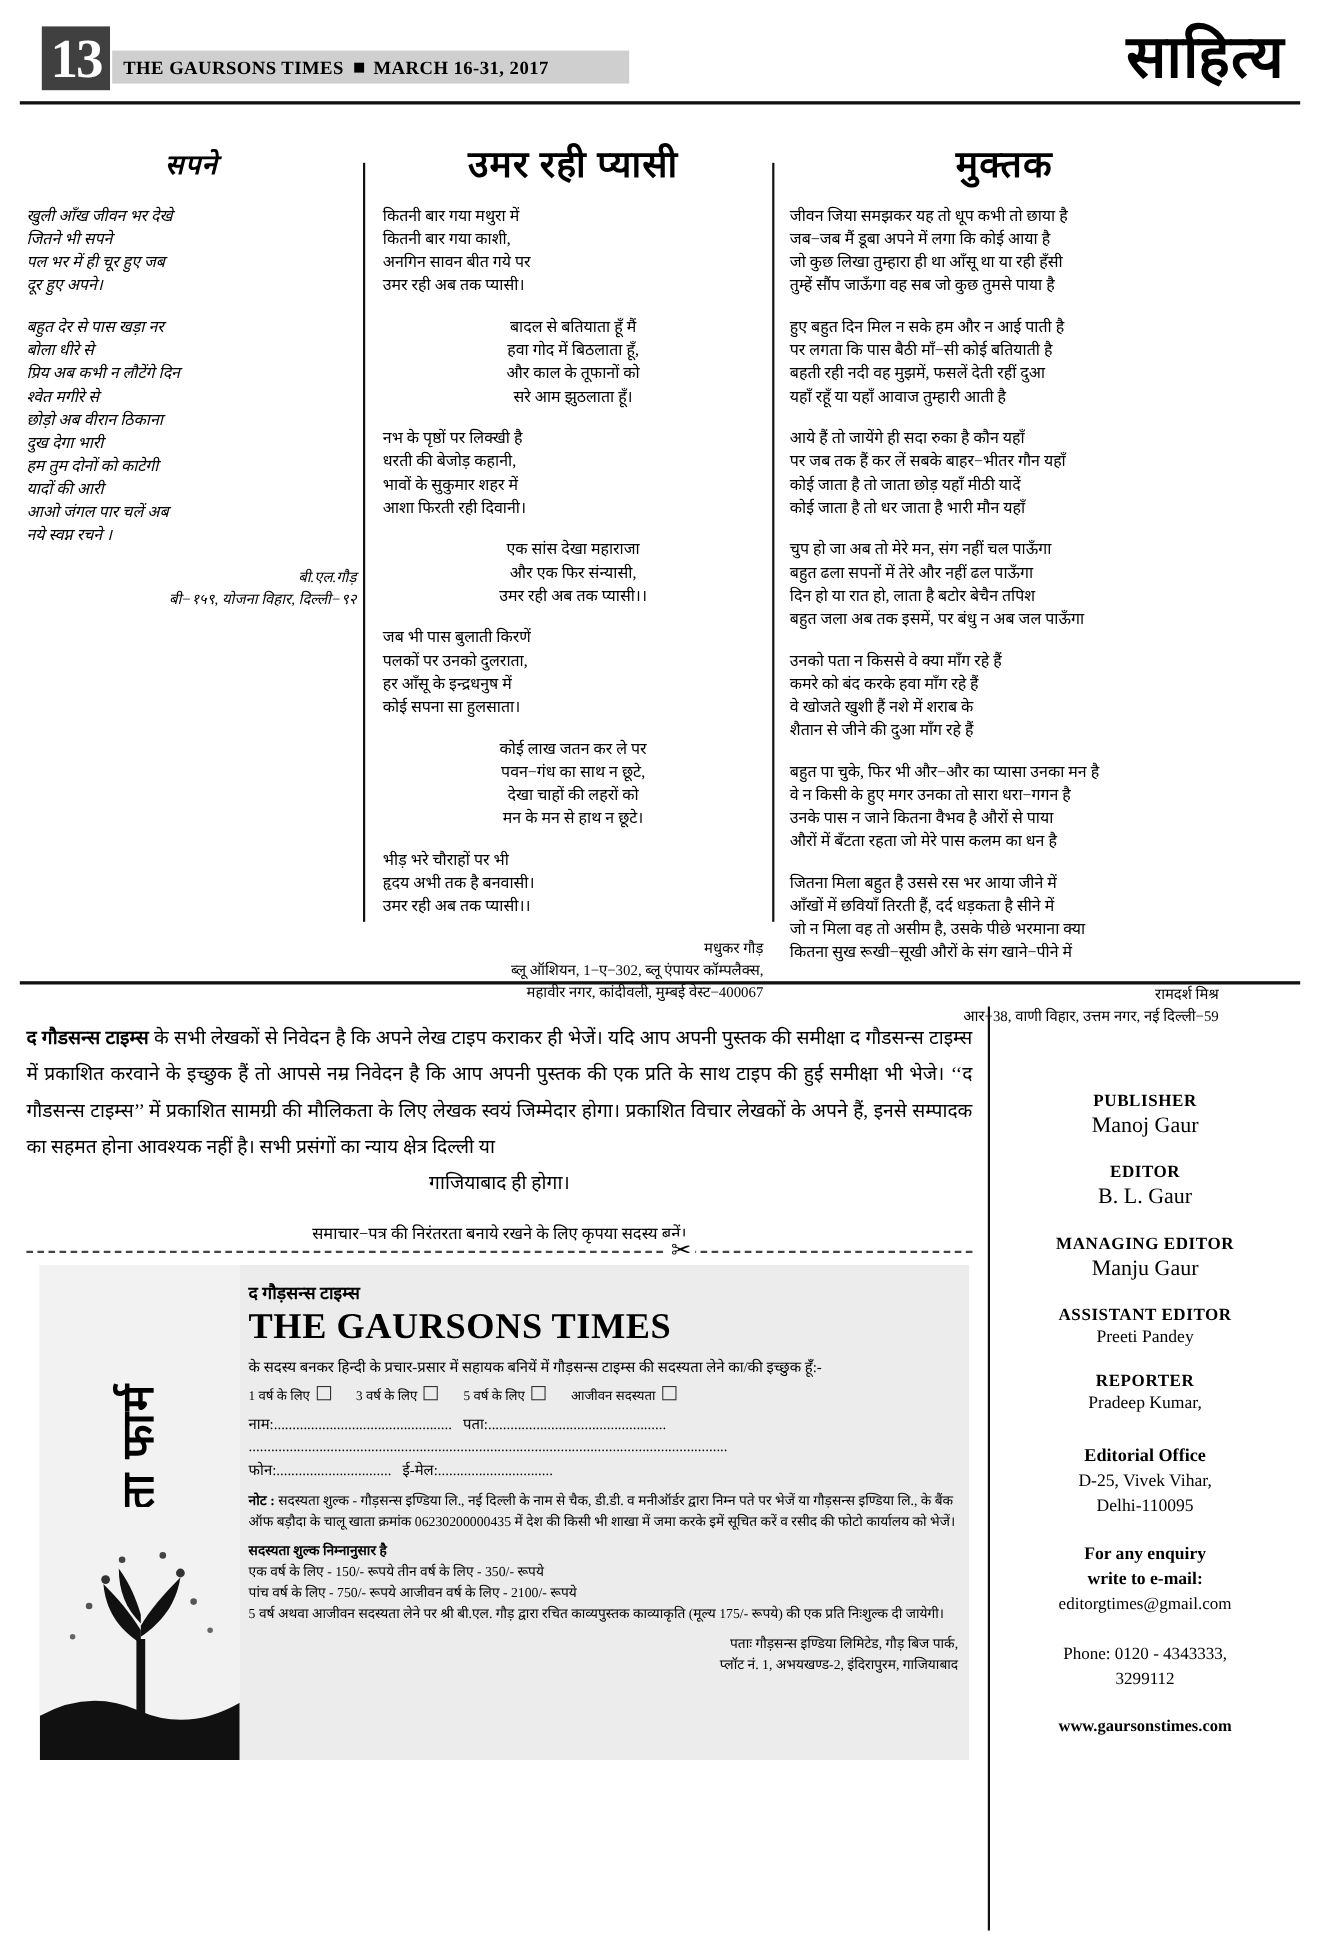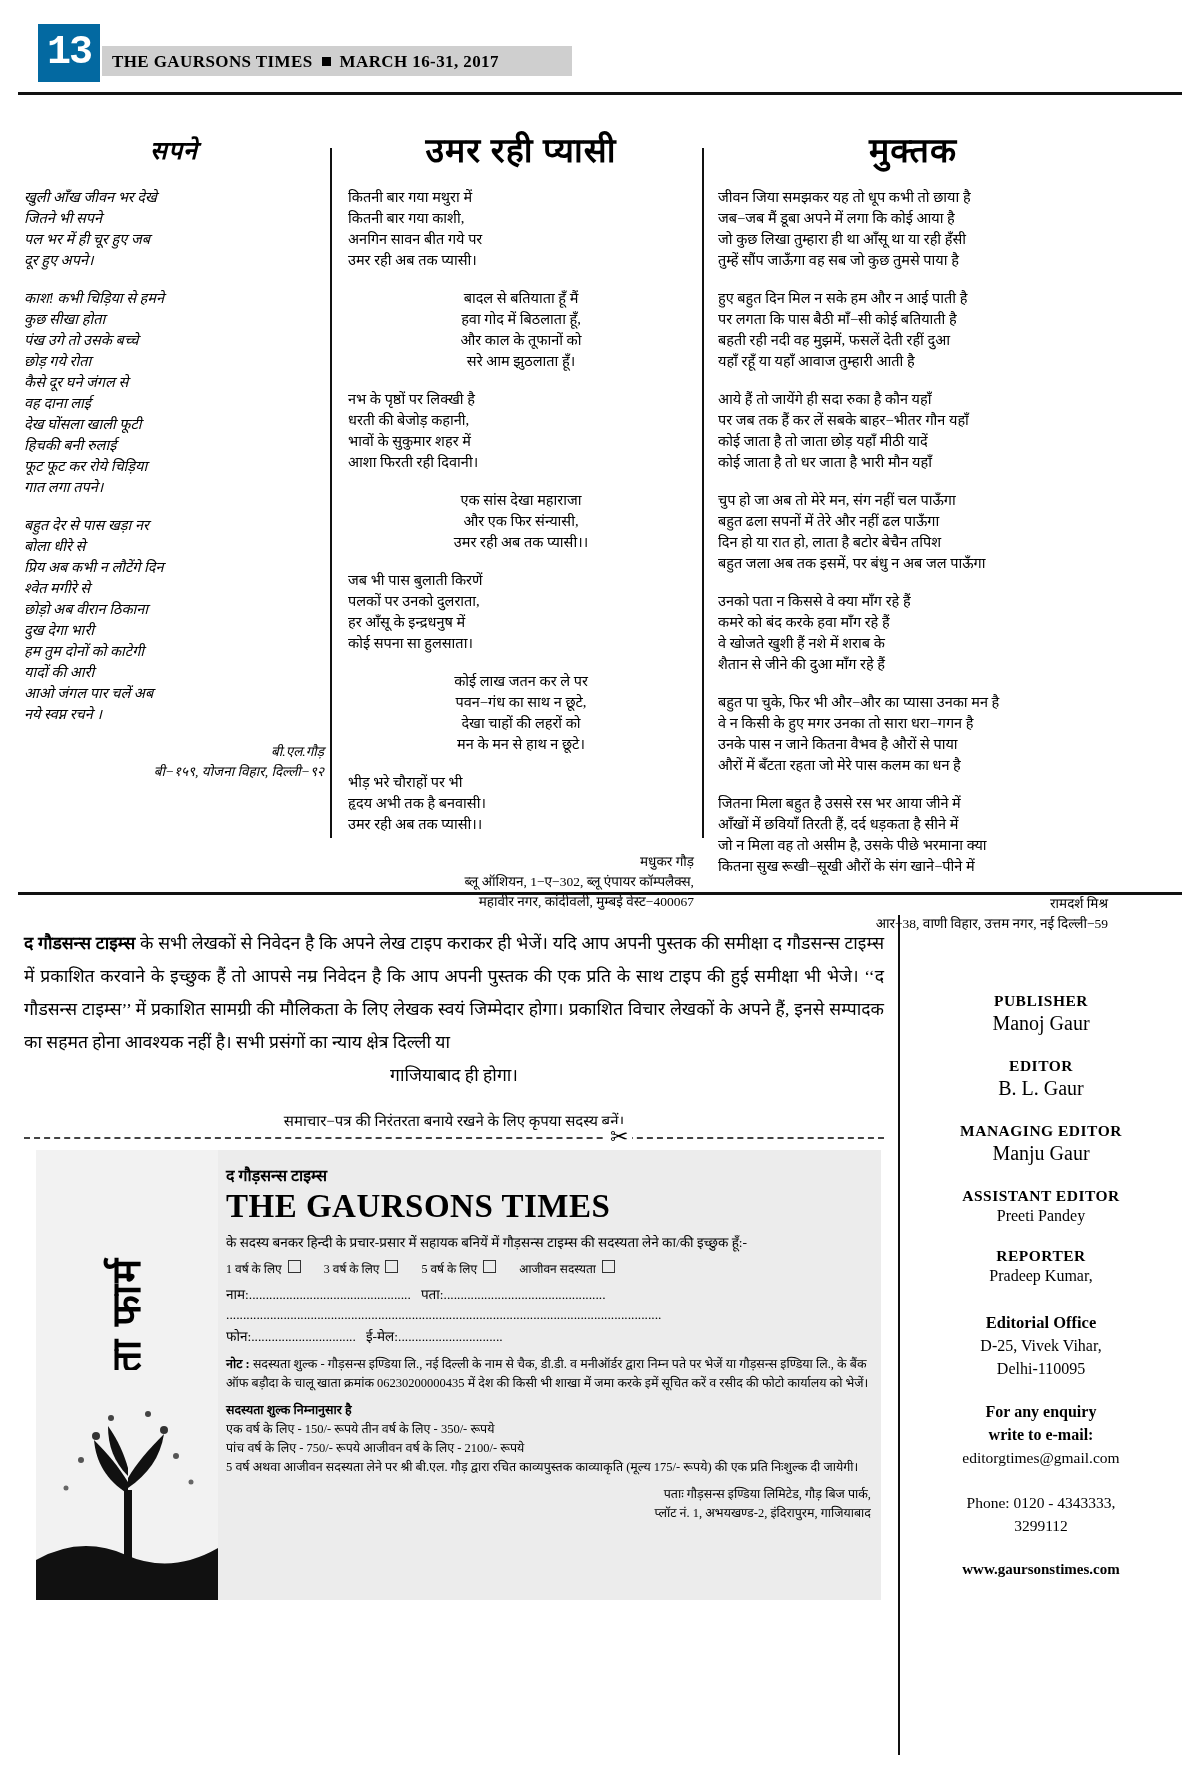--- a/index.html
+++ b/index.html
@@ -19,23 +19,23 @@
   
   .masthead{
     position:absolute;left:22px;top:14px;right:22px;height:70px;
   }
   .mast-bar{
     position:absolute;left:80px;top:32px;width:470px;height:30px;
     background:#cfcfcf;
   }
   .pagenum{
     position:absolute;left:16px;top:10px;
-    width:62px;height:58px;background:#0369a1;color:#fff;
-    font-family:Liberation Mono, monospace;font-weight:bold;
-    font-size:40px;line-height:58px;text-align:center;
+    width:62px;height:58px;background:#404040;color:#fff;
+    font-family:Liberation Serif, serif;font-weight:bold;
+    font-size:50px;line-height:58px;text-align:center;
     letter-spacing:-2px;
   }
   .mast-text{
     position:absolute;left:90px;top:38px;
     font-family:"Liberation Serif",serif;
     font-weight:bold;font-size:17px;letter-spacing:0.4px;
   }
   .mast-sq{display:inline-block;width:9px;height:9px;background:#000;margin:0 9px 1px 9px;}
   .mast-title{
     position:absolute;right:10px;top:8px;
@@ -152,43 +152,34 @@
 <body>
 
 <div class="page">
 
   <div class="masthead">
     <div class="mast-bar"></div>
     <div class="pagenum">13</div>
     <div class="mast-text">
       <span>THE GAURSONS TIMES</span><span class="mast-sq"></span><span>MARCH 16-31, 2017</span>
     </div>
+    <div class="mast-title">साहित्य</div>
   </div>
   <div class="mast-rule"></div>
 
   <div class="poems">
     <div class="vdiv v1"></div>
     <div class="vdiv v2"></div>
 
     <div class="col c1">
       <div class="poem-title t1">सपने</div>
       <div class="stanza">खुली आँख जीवन भर देखे
 जितने भी सपने
 पल भर में ही चूर हुए जब
 दूर हुए अपने।</div>
-      <div class="stanza">काश! कभी चिड़िया से हमने
-कुछ सीखा होता
-पंख उगे तो उसके बच्चे
-छोड़ गये रोता
-कैसे दूर घने जंगल से
-वह दाना लाई
-देख घोंसला खाली फूटी
-हिचकी बनी रुलाई
-फूट फूट कर रोये चिड़िया
-गात लगा तपने।</div>
       <div class="stanza">बहुत देर से पास खड़ा नर
 बोला धीरे से
 प्रिय अब कभी न लौटेंगे दिन
 श्वेत मगीरे से
 छोड़ो अब वीरान ठिकाना
 दुख देगा भारी
 हम तुम दोनों को काटेगी
 यादों की आरी
 आओ जंगल पार चलें अब
 नये स्वप्न रचने ।</div>

